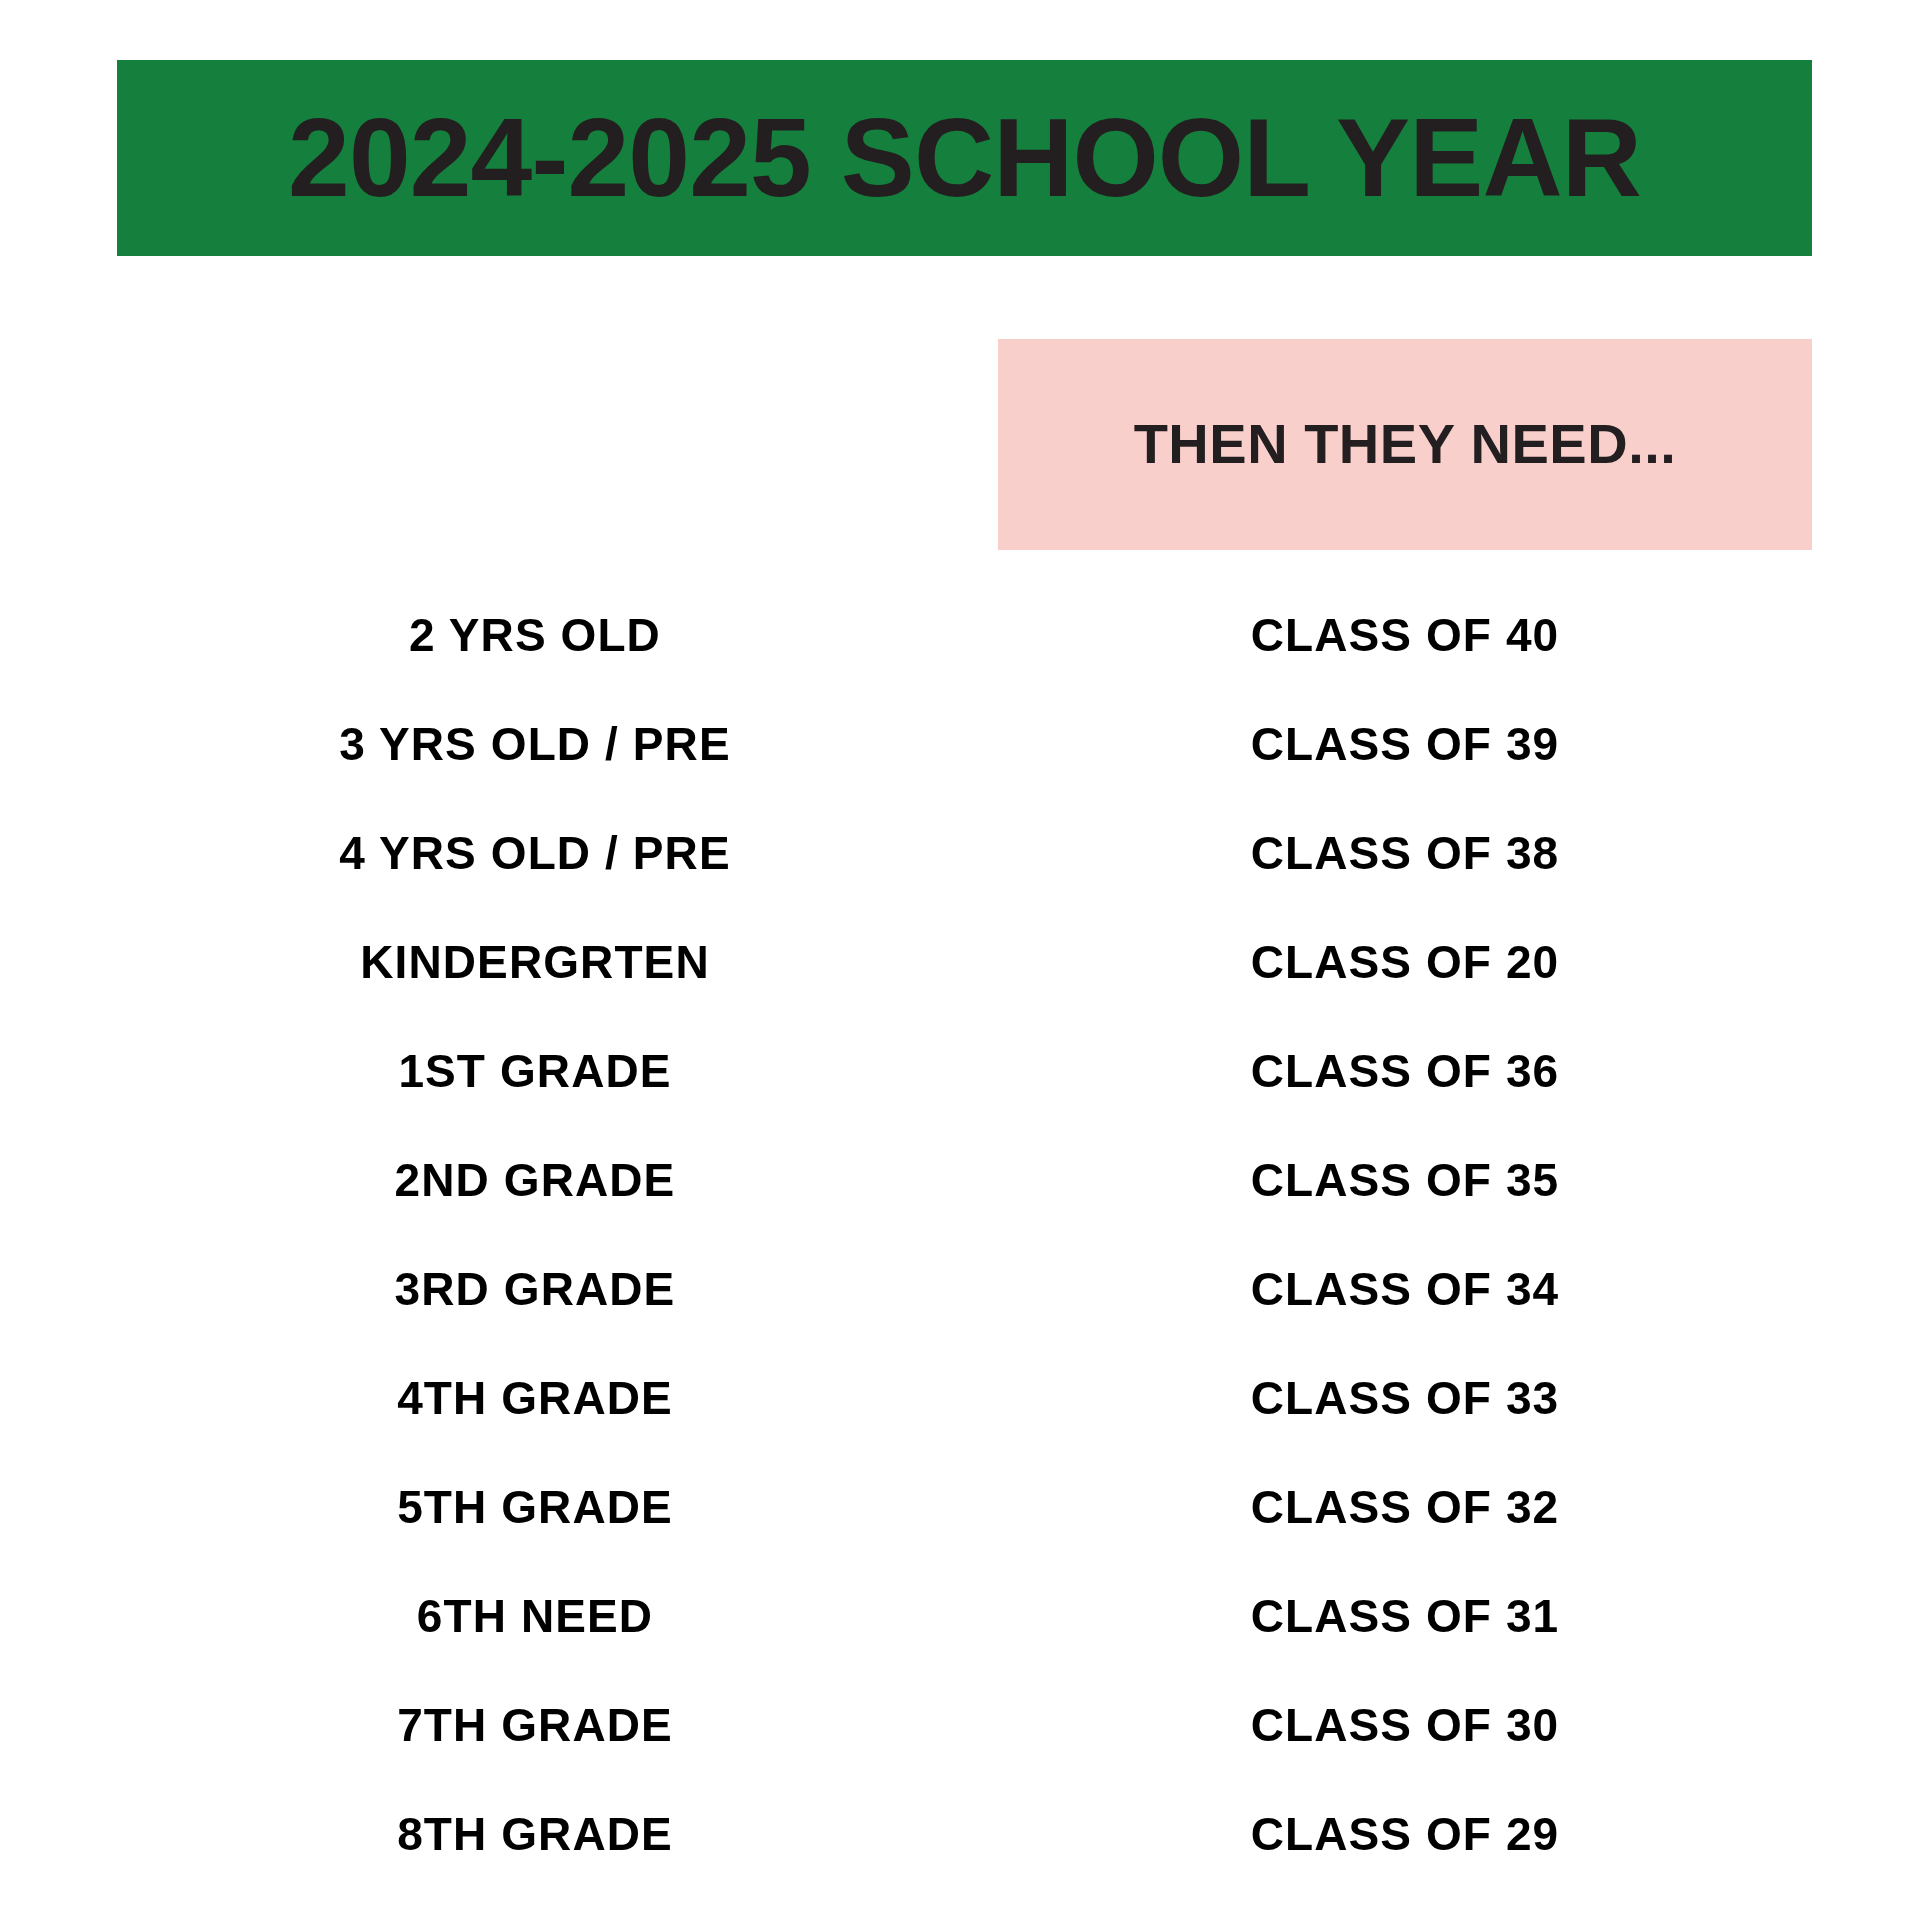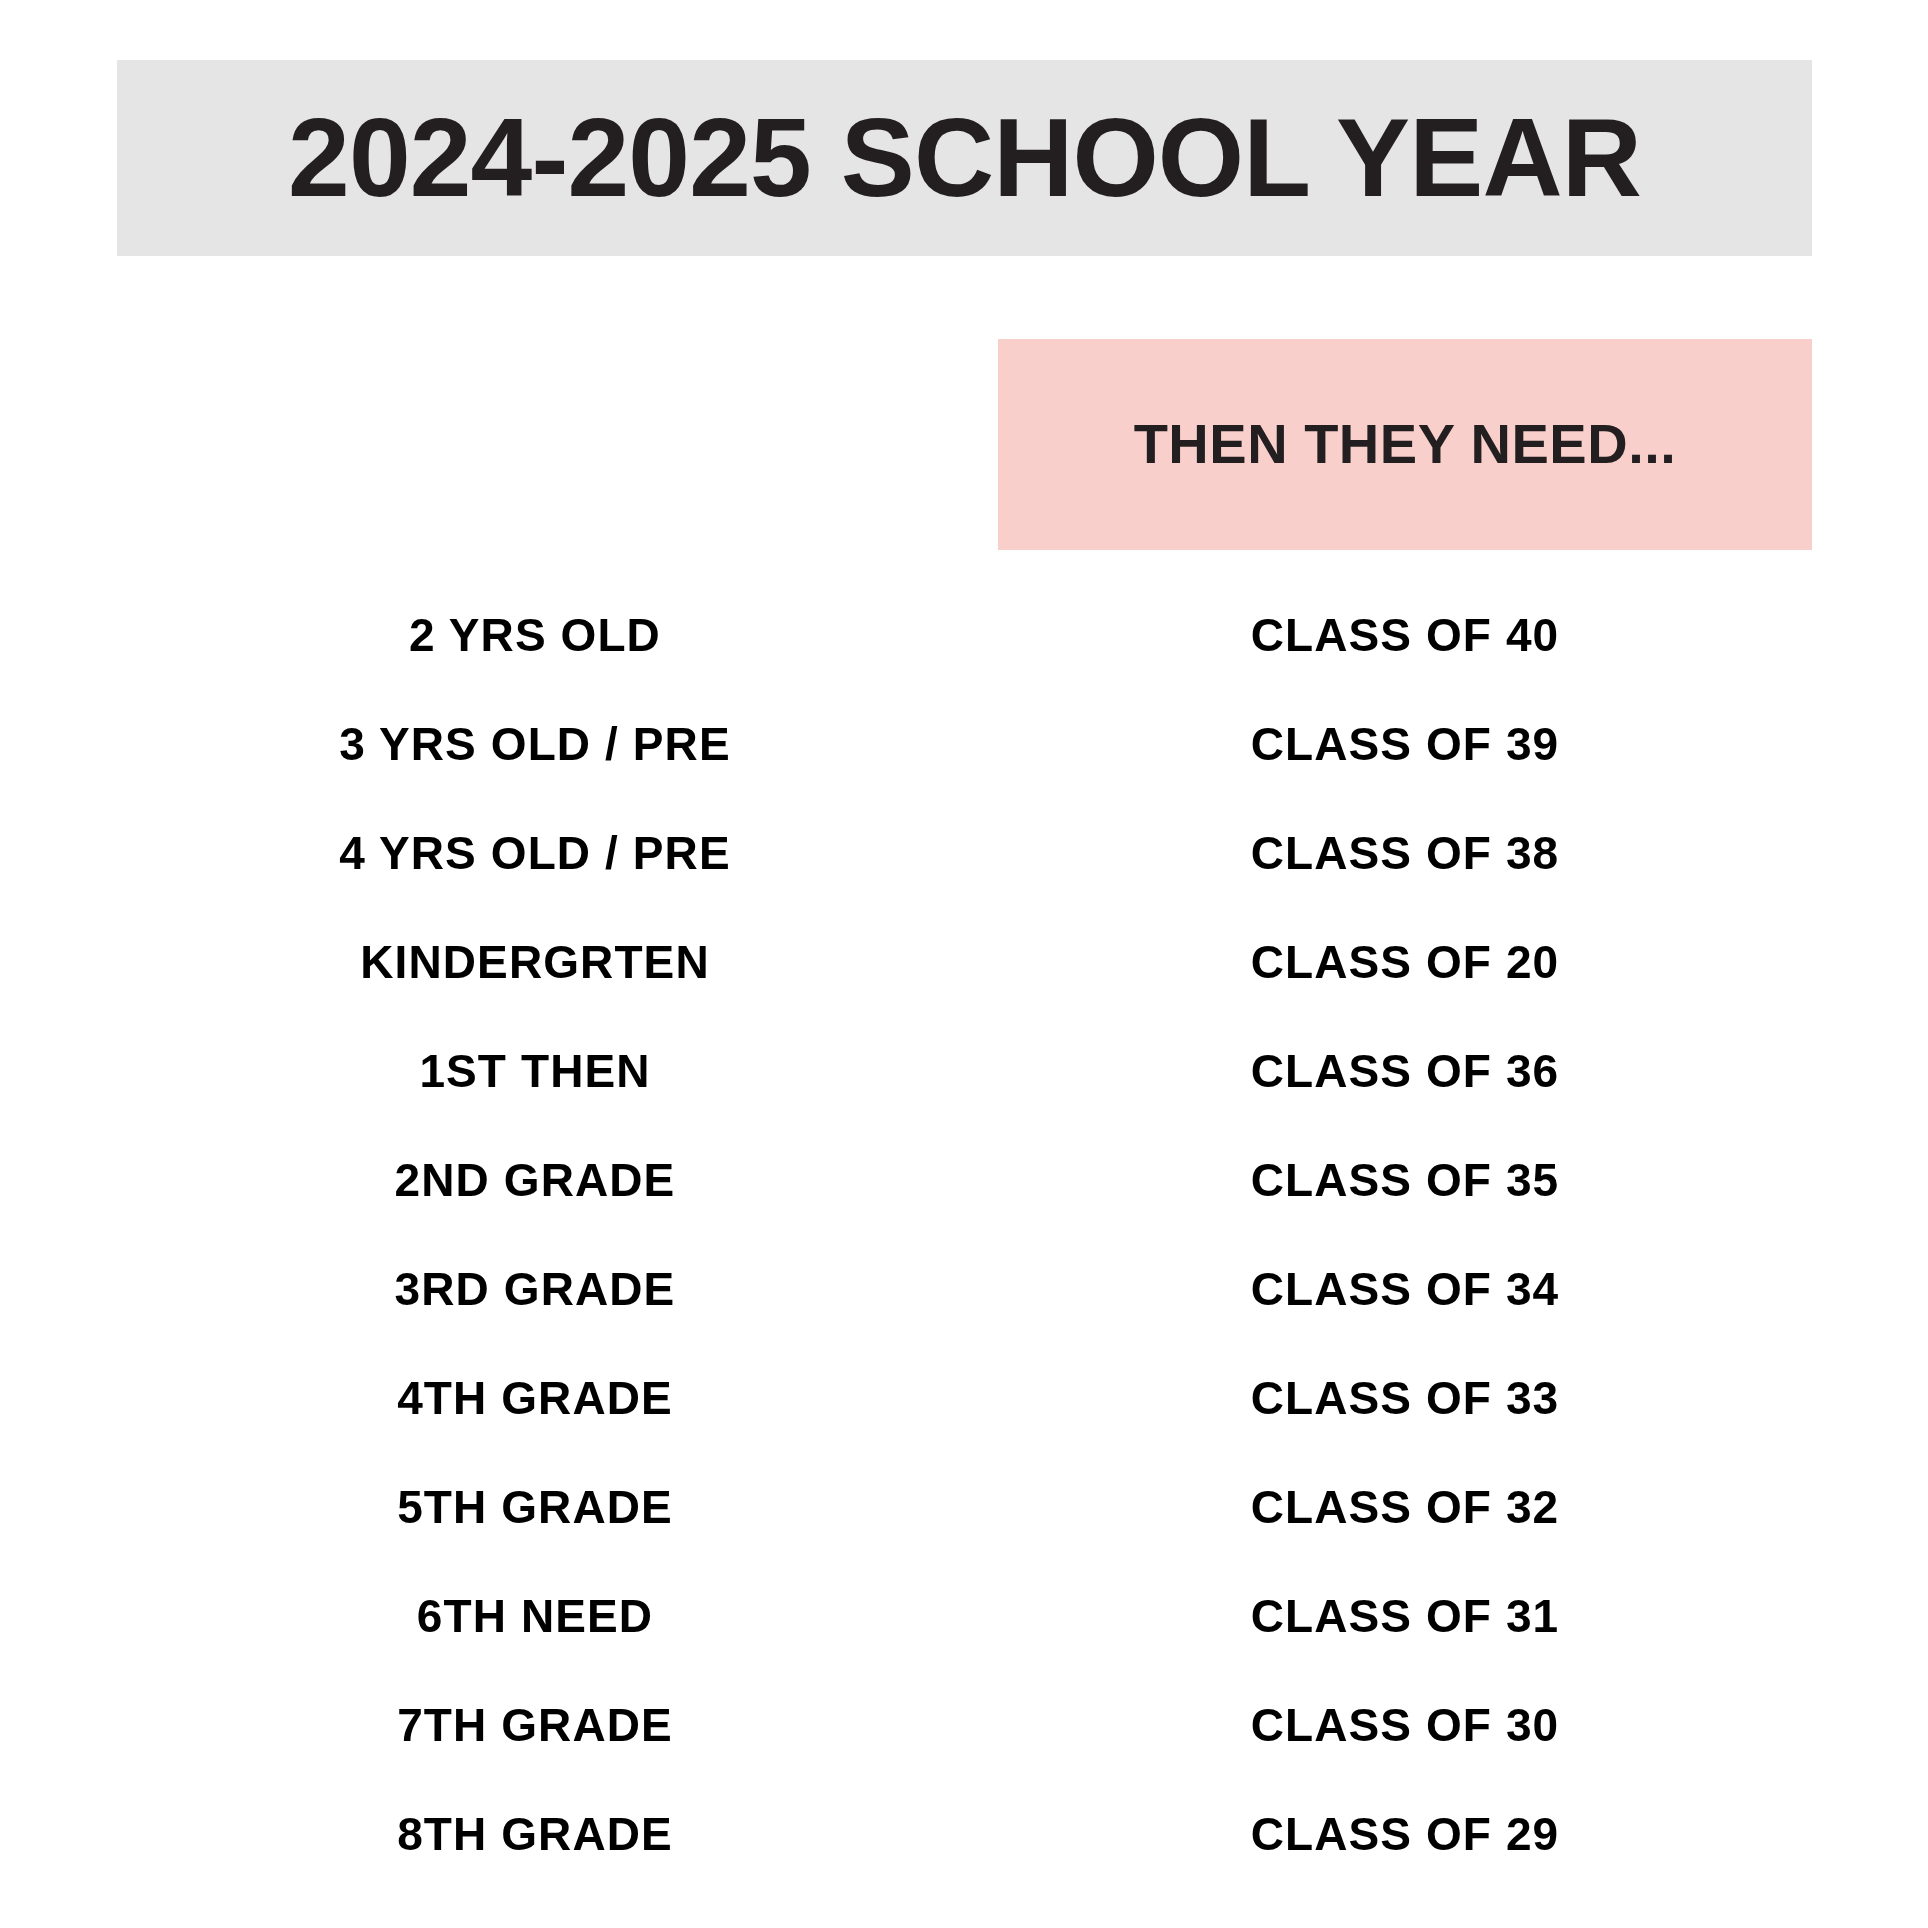--- a/index.html
+++ b/index.html
@@ -22,21 +22,21 @@
     position: relative;
   }
 
   
   .title-banner {
     position: absolute;
     left: 117px;
     top: 60px;
     width: 1695px;
     height: 196px;
-    background: #e5e5e5;
+    background: #15803d;
     display: flex;
     align-items: center;
     justify-content: center;
   }
   .title-text {
     font-size: 111px;
     font-weight: 700;
     letter-spacing: -0.9px;
     line-height: 1;
     color: #231f20;
@@ -132,21 +132,21 @@
     </div>
     <div class="row">
       <div class="cell left">4 YRS OLD / PRE</div>
       <div class="cell right">CLASS OF 38</div>
     </div>
     <div class="row">
       <div class="cell left">KINDERGRTEN</div>
       <div class="cell right">CLASS OF 20</div>
     </div>
     <div class="row">
-      <div class="cell left">1ST THEN</div>
+      <div class="cell left">1ST GRADE</div>
       <div class="cell right">CLASS OF 36</div>
     </div>
     <div class="row">
       <div class="cell left">2ND GRADE</div>
       <div class="cell right">CLASS OF 35</div>
     </div>
     <div class="row">
       <div class="cell left">3RD GRADE</div>
       <div class="cell right">CLASS OF 34</div>
     </div>

